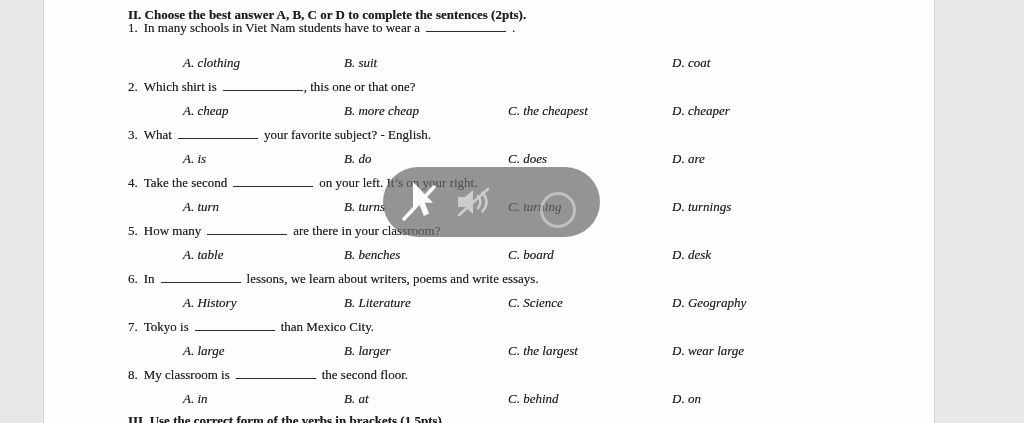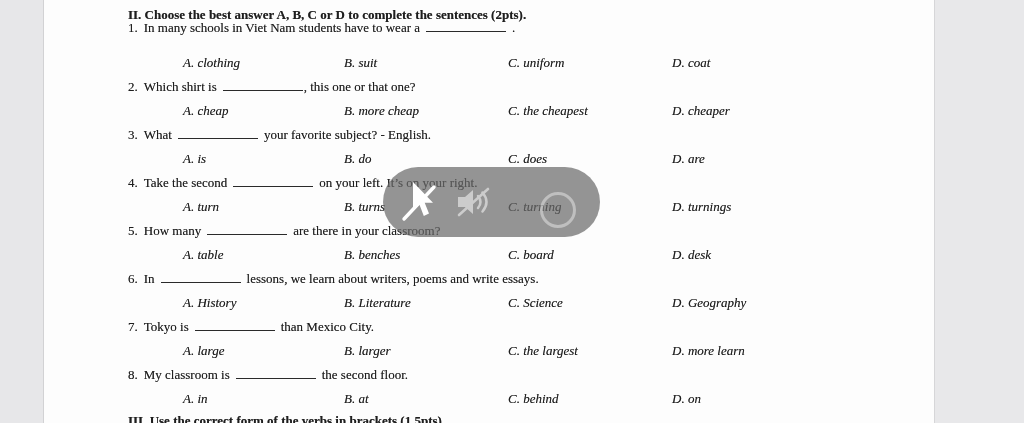--- a/index.html
+++ b/index.html
@@ -45,21 +45,20 @@
 <div class="margin-strip right"></div>
 
 <div class="line heading" style="top:3px">II. Choose the best answer A, B, C or D to complete the sentences (2pts).</div>
 
 <div class="line" style="top:16px">
   <span class="num">1.</span><span>In many schools in Viet Nam students have to wear a</span><span class="blank"></span><span>.</span>
 </div>
 <div class="line opts" style="top:51px">
   <span class="opt oa">A. clothing</span>
   <span class="opt ob">B. suit</span>
-  <span class="opt oc">C. uniform</span>
   <span class="opt od">D. coat</span>
 </div>
 
 <div class="line" style="top:75px">
   <span class="num">2.</span><span>Which shirt is</span><span class="blank" style="margin-right:1px"></span><span>, this one or that one?</span>
 </div>
 <div class="line opts" style="top:99px">
   <span class="opt oa">A. cheap</span>
   <span class="opt ob">B. more cheap</span>
   <span class="opt oc">C. the cheapest</span>
@@ -106,21 +105,21 @@
   <span class="opt oc">C. Science</span>
 </div>
 
 <div class="line" style="top:315px">
   <span class="num">7.</span><span>Tokyo is</span><span class="blank"></span><span>than Mexico City.</span>
 </div>
 <div class="line opts" style="top:339px">
   <span class="opt oa">A. large</span>
   <span class="opt ob">B. larger</span>
   <span class="opt oc">C. the largest</span>
-  <span class="opt od">D. more learn</span>
+  <span class="opt od">D. wear large</span>
 </div>
 
 <div class="line" style="top:363px">
   <span class="num">8.</span><span>My classroom is</span><span class="blank"></span><span>the second floor.</span>
 </div>
 <div class="line opts" style="top:387px">
   <span class="opt oa">A. in</span>
   <span class="opt ob">B. at</span>
   <span class="opt oc">C. behind</span>
   <span class="opt od">D. on</span>

